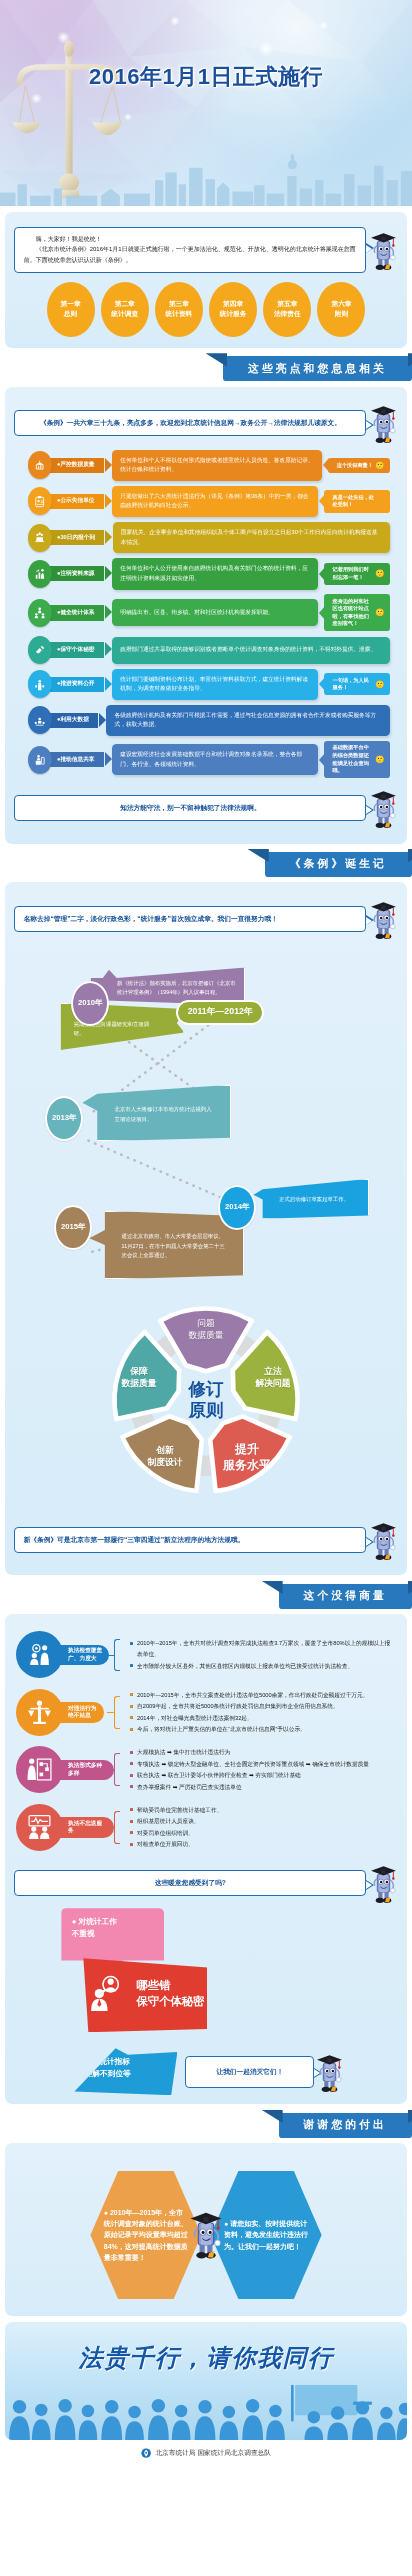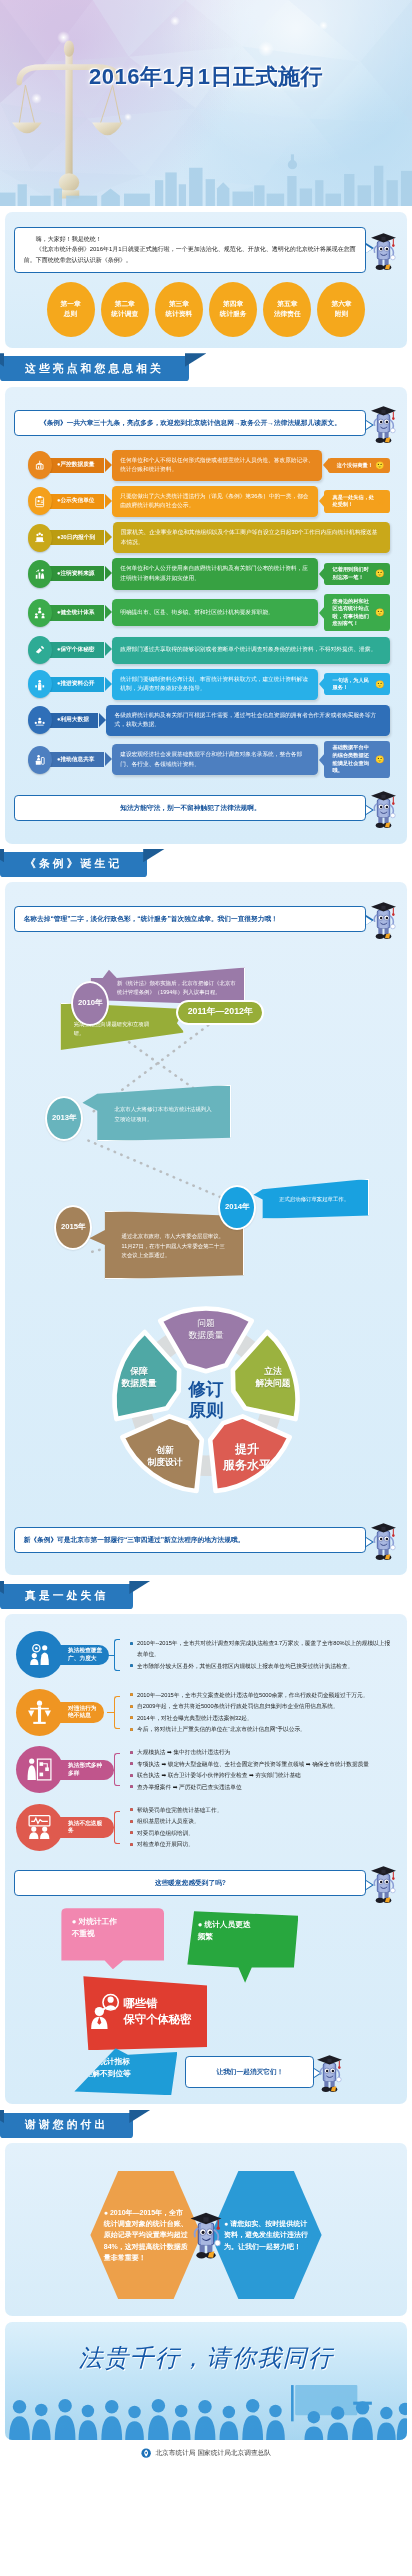--- a/index.html
+++ b/index.html
@@ -59,21 +59,21 @@
     padding: 9.3px 7.2px 11.3px;
     position: relative;
   }
   .panel-sky {
     background: linear-gradient(180deg,#e3f1fb 0%, #d7ecf9 100%);
   }
 
   
   .ribbon-wrap {
     position: relative;
-    text-align: left;
+    text-align: right;
     margin: 8.2px 0 3.1px;
     height: 24px;
   }
   .ribbon {
     display: inline-block;
     position: relative;
     background: #2878bd;
     color: #fff;
     font-size: 10.8px;
     font-weight: bold;
@@ -313,25 +313,25 @@
   }
 
   
   .culprit { position: relative; height: 185px; margin-top: 3.1px; }
   .cul-tag {
     position:absolute;
     color:#fff; font-weight:bold; font-size: 7.7px; line-height:1.5;
     padding: 8.2px 10.3px;
   }
   .cul-center {
-    position:absolute; left: 71px; top: 65px;
+    position:absolute; left: 71px; top: 47px;
     width: 124px; height: 77px;
     background: #e03d30;
     clip-path: polygon(0 4%, 100% 16%, 100% 96%, 4% 100%);
-    display:flex; align-items:center; gap: 3px;
+    display:flex; align-items:center; gap: 16px;
     padding-left: 6.2px;
   }
   .cul-center .txt { color:#fff; font-weight:bold; font-size: 11.3px; line-height: 1.35; }
 
   
   .hexrow { display:flex; justify-content:center; align-items:center; position:relative; margin-top: 13.4px; height: 139px; }
   .hex {
     width: 111px; height: 128px;
     clip-path: polygon(25% 0%, 75% 0%, 100% 50%, 75% 100%, 25% 100%, 0% 50%);
     display:flex; align-items:center;
@@ -346,21 +346,21 @@
     background: linear-gradient(180deg,#dcf0fb 0%, #bfe2f6 55%, #a8d6f0 100%);
     margin: 5.2px 5.2px 0;
     border-radius: 7.2px;
     overflow:hidden;
   }
   .footer-slogan {
     position:absolute; left:0; right:0; top: 19.6px;
     text-align:center;
     font-family: "Liberation Serif", "DejaVu Serif", serif;
     font-size: 24px;
-    font-weight: normal;
+    font-weight: bold;
     font-style: italic;
     color:#1358a8;
     letter-spacing: 1.5px;
     text-shadow: 1px 1px 0 #fff, -0.5px -0.5px 0 #fff;
   }
   .crowd { position:absolute; left:0; right:0; bottom:0; height: 57px; }
   .org-line {
     display:flex; align-items:center; justify-content:center; gap:4.1px;
     padding: 8.2px 0 10.3px;
     font-size: 6.7px; color:#3a3a3a;
@@ -874,21 +874,21 @@
           <rect x="30" y="60" width="8" height="12" fill="#6c7cb5"></rect>
           <ellipse cx="21" cy="76" rx="8" ry="5" fill="#1c1c24"></ellipse>
           <ellipse cx="35" cy="76" rx="8" ry="5" fill="#1c1c24"></ellipse>
           <polygon points="33,72 41,70 39,80 31,79" fill="#f5a623"></polygon>
         </svg>
       </div>
     </div>
   </div>
 
   <div class="ribbon-wrap">
-    <span class="ribbon">真是一处失信</span>
+    <span class="ribbon">这个没得商量</span>
   </div>
 
   <div class="panel panel-sky">
     <div id="enf-cards">
         <div class="enf-row">
           <div class="enf-badge">
             <div class="enf-pill" style="background: rgb(29, 126, 196);">执法检查覆盖
 广、力度大</div>
             <div class="enf-oval" style="background: rgb(29, 126, 196);">
               <svg viewBox="0 0 52 52">
@@ -1013,23 +1013,20 @@
           <ellipse cx="21" cy="76" rx="8" ry="5" fill="#1c1c24"></ellipse>
           <ellipse cx="35" cy="76" rx="8" ry="5" fill="#1c1c24"></ellipse>
           <polygon points="33,72 41,70 39,80 31,79" fill="#f5a623"></polygon>
         </svg>
       </div>
     </div>
 
     <div class="culprit">
       <div class="cul-tag" id="cul-tag-0" style="left: 49px; top: 0px; width: 103px; height: 61px; border-radius: 5.2px; clip-path: polygon(0px 0px, 100% 0px, 100% 86%, 60% 86%, 50% 100%, 42% 86%, 0px 86%); background: rgb(242, 135, 176);">
         <span id="cul-tag-text-0"><div>● 对统计工作</div><div>不重视</div></span>
-      </div>
-      <div class="cul-tag" id="cul-tag-1" style="left: 175px; top: 3.1px; width: 111px; height: 76px; clip-path: polygon(6% 0px, 100% 6%, 96% 74%, 58% 74%, 52% 94%, 46% 74%, 0px 70%); border-radius: 4.1px; background: rgb(40, 167, 62);">
-        <span id="cul-tag-text-1"><div>● 统计人员更迭</div><div>频繁</div></span>
       </div>
       <div class="cul-center" style="background: rgb(224, 61, 48);">
         <svg width="31" height="39" viewBox="0 0 60 76">
           <circle cx="40" cy="20" r="15" fill="none" stroke="#fff" stroke-width="3"></circle>
           <circle cx="40" cy="15" r="6" fill="#fff"></circle>
           <path d="M30 30 Q40 22 50 30 L50 34 L30 34 Z" fill="#fff"></path>
           <line x1="29" y1="31" x2="18" y2="42" stroke="#fff" stroke-width="4"></line>
           <circle cx="18" cy="38" r="9" fill="#fff"></circle>
           <path d="M2 72 Q2 48 18 48 Q34 48 34 72 Z" fill="#fff"></path>
           <path d="M18 48 L14 60 L18 64 L22 60 Z" fill="#e03d30"></path>

